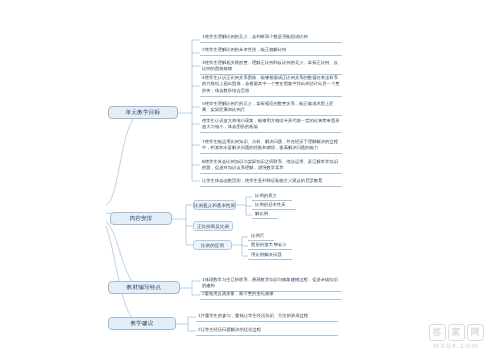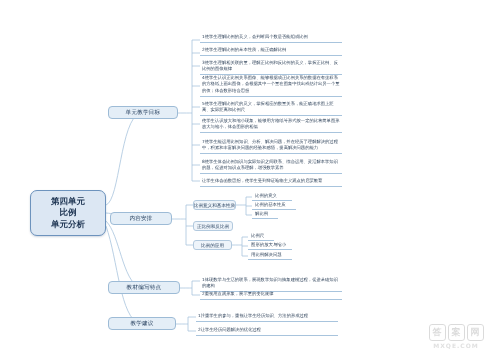--- a/index.html
+++ b/index.html
@@ -156,25 +156,20 @@
       <path d="M192,281 L200,281"></path>
       <path d="M192,295 L200,295"></path>
 
       <path d="M176,324 C182,324 184,324 188,324"></path>
       <path d="M188,317 L188,331"></path>
       <path d="M188,317 L196,317"></path>
       <path d="M188,331 L196,331"></path>
     </g>
   </svg>
 
-  <div class="node root">
-    <span>第四单元</span>
-    <span>比例</span>
-    <span>单元分析</span>
-  </div>
 
   <div class="node branch" style="left:108px;top:106px;width:70px;">单元教学目标</div>
 
   <div class="node branch" style="left:110px;top:212px;width:62px;">内容安排</div>
 
   <div class="node branch" style="left:108px;top:281px;width:72px;">教材编写特点</div>
 
   <div class="node branch" style="left:108px;top:317px;width:68px;">教学建议</div>
 
   <div class="node leaf" style="left:200px;top:33px;width:142px;">1使学生理解比例的意义，会判断四个数是否能组成比例</div>

